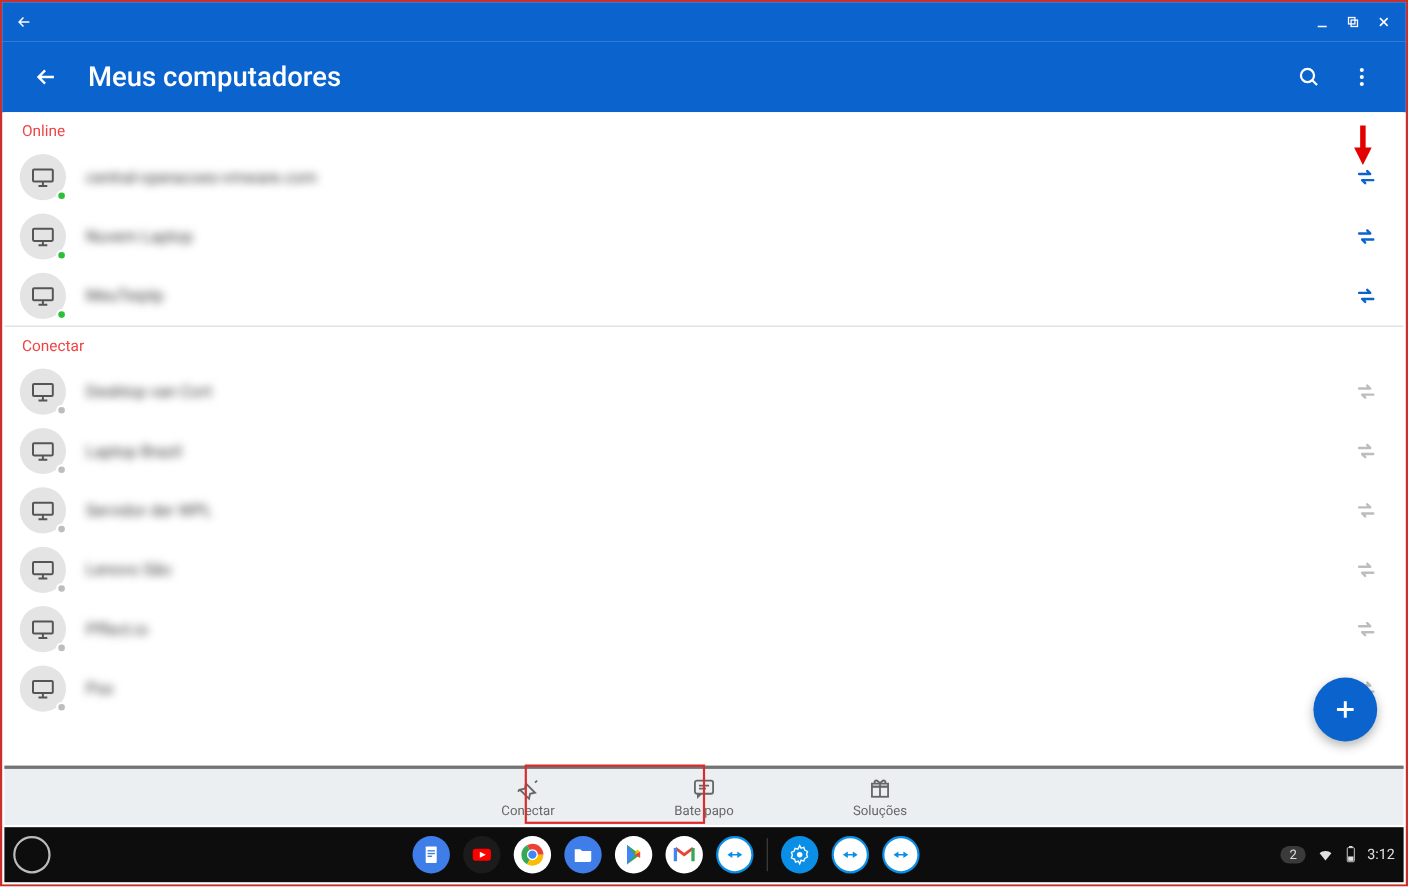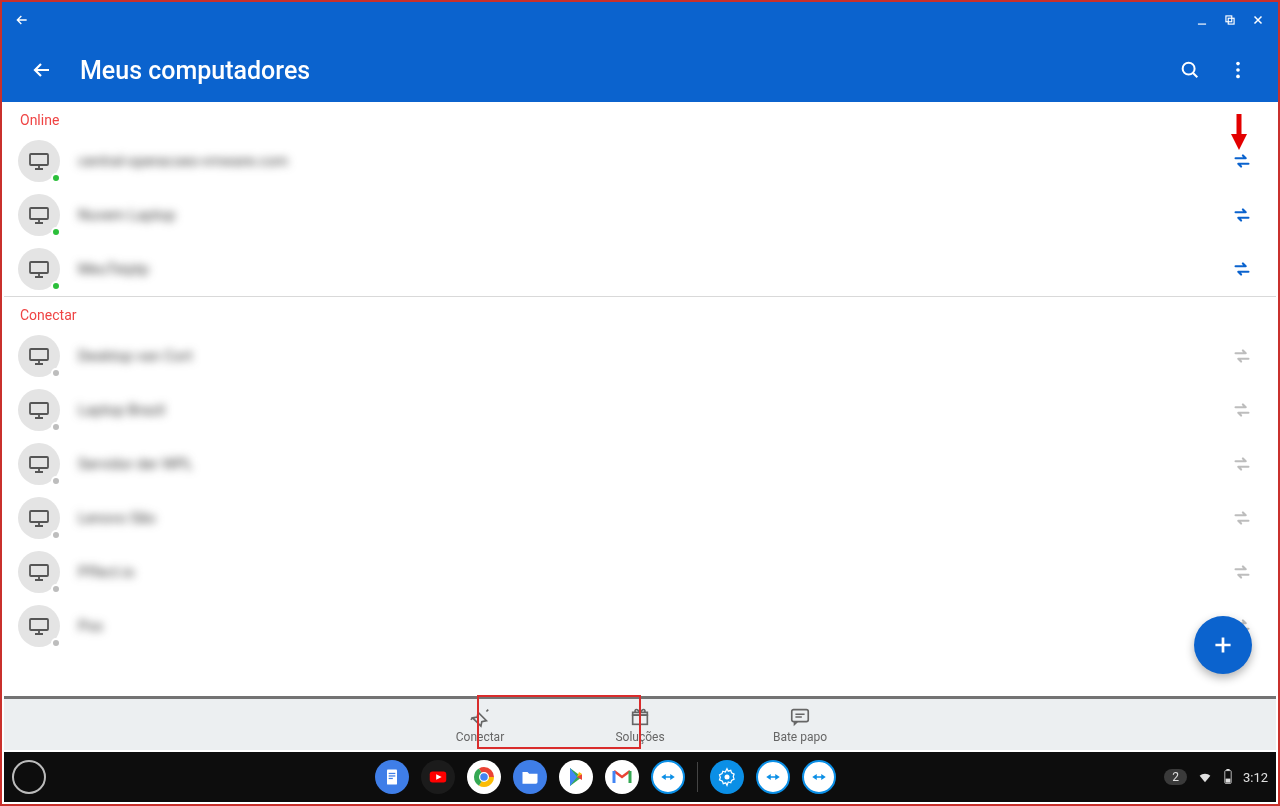--- a/index.html
+++ b/index.html
@@ -284,31 +284,31 @@
   <div class="bottomnav">
     <div class="nav-item">
       <svg width="22" height="22" viewBox="0 0 24 24" fill="none" stroke="#666" stroke-width="1.8">
           <path d="M4 13l5-1 1-5 9 9-5 1-1 5z"></path>
           <path d="M4 13l-2 2M19 6l2-2"></path>
         </svg>
       <span class="nav-label">Conectar</span>
     </div>
     <div class="nav-item">
       <svg width="22" height="22" viewBox="0 0 24 24" fill="none" stroke="#666" stroke-width="1.8">
+          <rect x="3" y="4" width="18" height="13" rx="2"></rect>
+          <path d="M7 9h10M7 12h7M9 17l-3 3v-3"></path>
+        </svg>
+      <span class="nav-label">Bate papo</span>
+    </div>
+    <div class="nav-item">
+      <svg width="22" height="22" viewBox="0 0 24 24" fill="none" stroke="#666" stroke-width="1.8">
           <rect x="4" y="10" width="16" height="10"></rect>
           <path d="M4 10h16v-3H4zM12 7v13M8 7c-2 0-2-4 1-3 2 1 3 3 3 3M16 7c2 0 2-4-1-3-2 1-3 3-3 3"></path>
         </svg>
       <span class="nav-label">Soluções</span>
-    </div>
-    <div class="nav-item">
-      <svg width="22" height="22" viewBox="0 0 24 24" fill="none" stroke="#666" stroke-width="1.8">
-          <rect x="3" y="4" width="18" height="13" rx="2"></rect>
-          <path d="M7 9h10M7 12h7M9 17l-3 3v-3"></path>
-        </svg>
-      <span class="nav-label">Bate papo</span>
     </div>
     <div class="nav-highlight" style="left:473px; top:-4px; width:164px; height:54px;"></div>
   </div>
 
   <div class="shelf">
     <div class="launcher"></div>
     <div class="center">
       <div class="shelf-app" style="background:#3f7ee8">
         <svg width="20" height="20" viewBox="0 0 24 24">
             <rect x="6" y="3" width="12" height="18" rx="1" fill="#fff"></rect>

